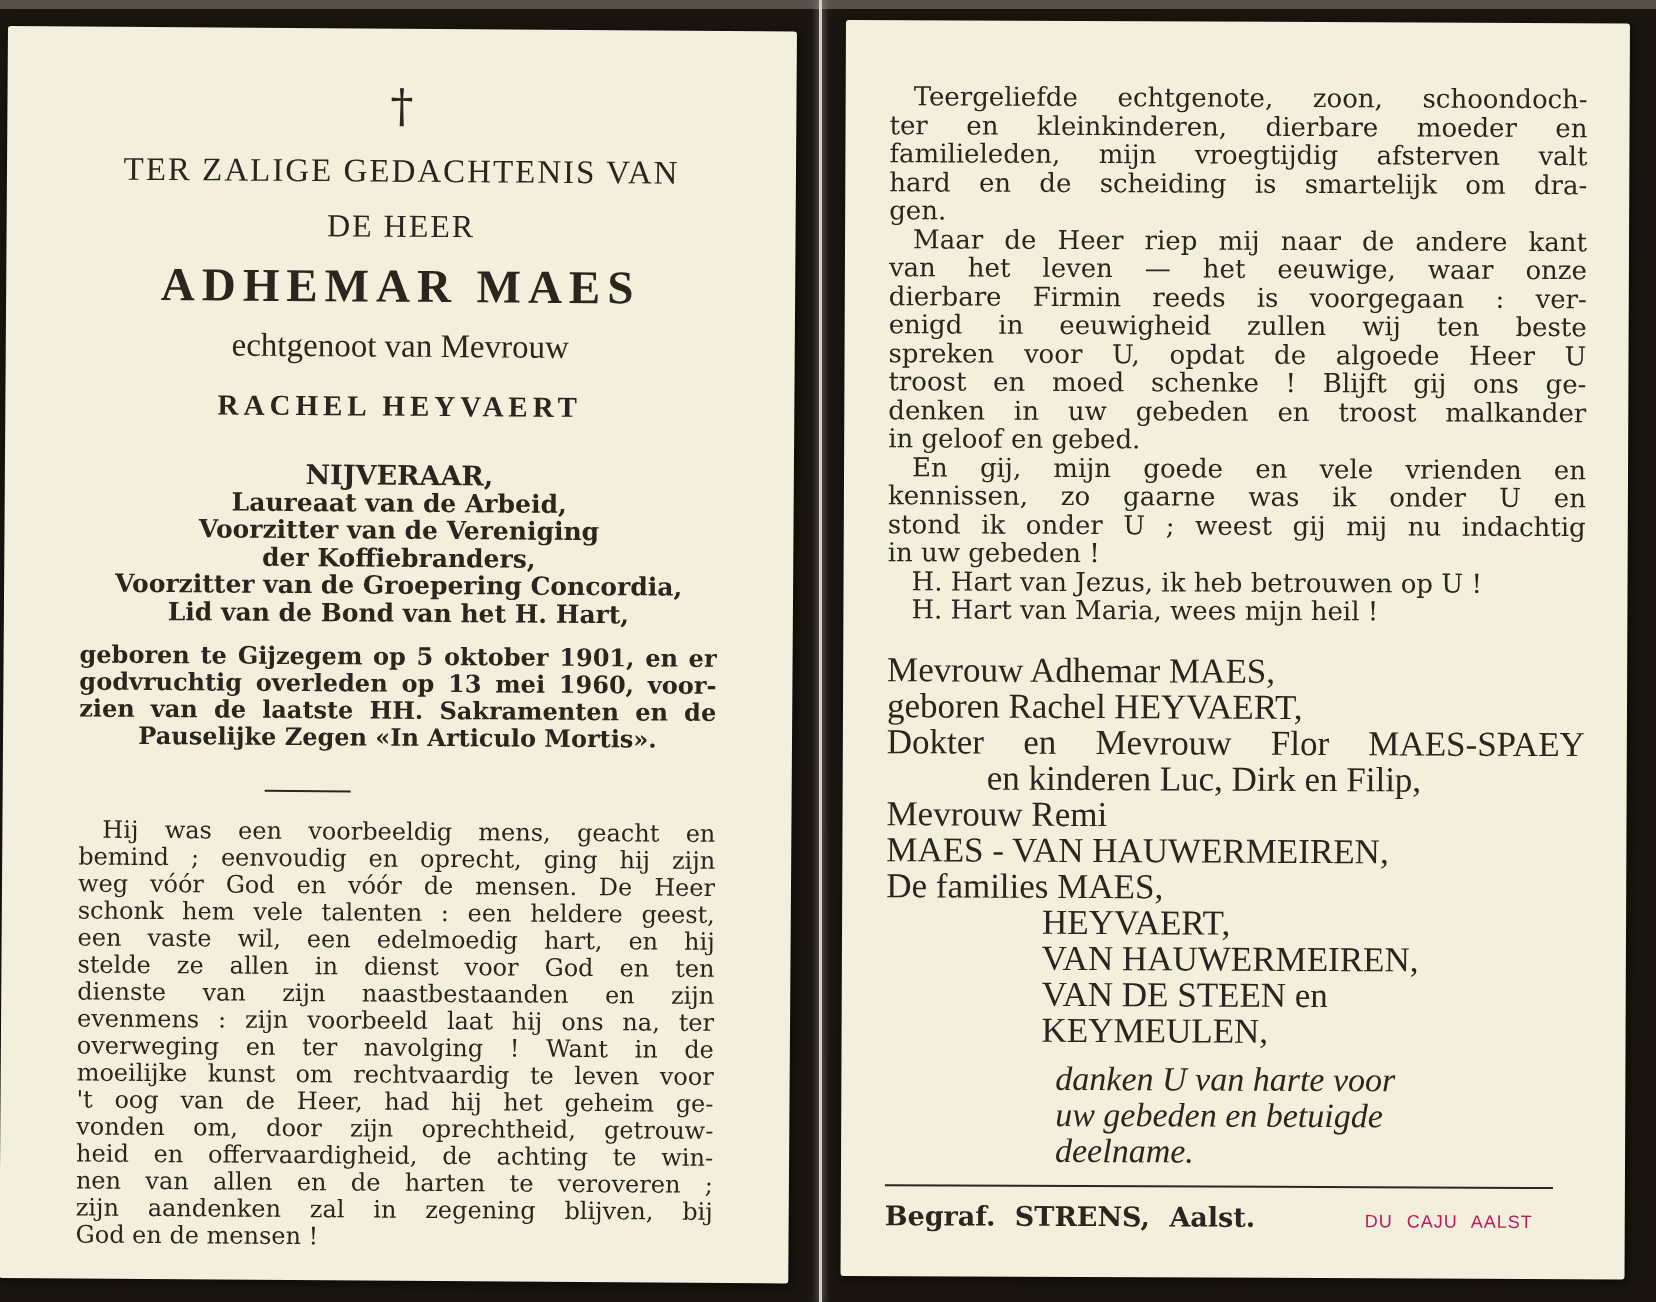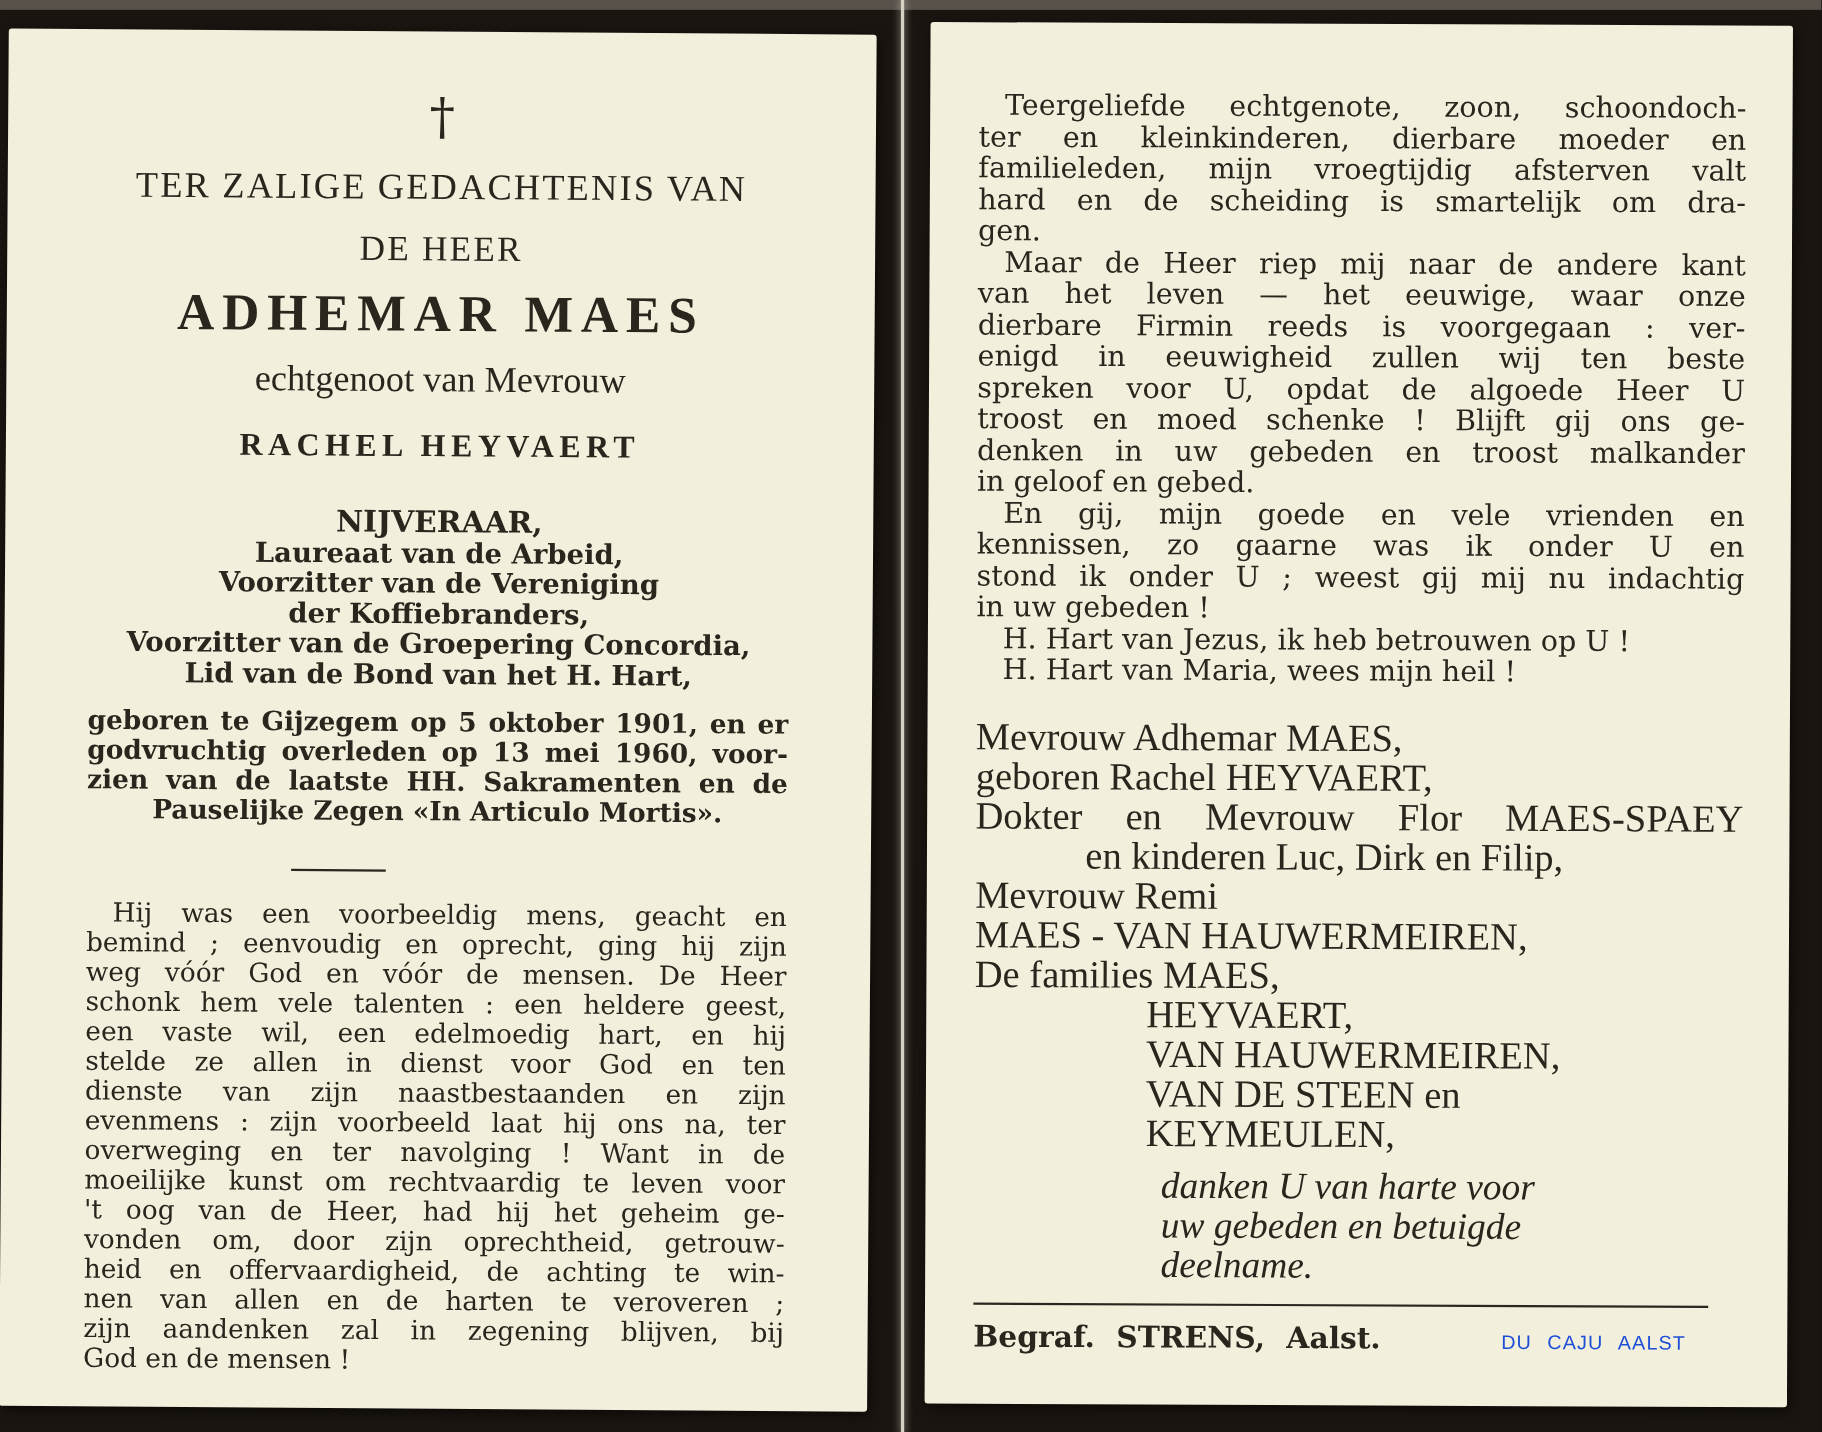--- a/index.html
+++ b/index.html
@@ -69,21 +69,21 @@
   
   .msg     { margin-top: 62px; font-size: 26px; line-height: 28.5px; }
   .family  { margin-top: 28px; font-family: "Liberation Serif", serif;
              font-size: 35px; line-height: 36px; }
   .thanks  { margin-top: 12px; margin-left: 170px; font-family: "Liberation Serif", serif;
              font-style: italic; font-size: 34px; line-height: 36px; }
   .footrule { border-top: 2px solid #2b261f; margin-top: 16px; width: calc(100% - 30px); }
   .footrow { display: flex; justify-content: space-between; align-items: baseline; margin-top: 14px; }
   .foot-left  { font-size: 27px; font-weight: bold; word-spacing: 10px; }
   .foot-right { font-family: "Liberation Sans", sans-serif; font-size: 18px;
-                letter-spacing: 1px; word-spacing: 8px; margin-right: 50px; color: #1d4ed8; }
+                letter-spacing: 1px; word-spacing: 8px; margin-right: 50px; color: #be185d; }
 
   
   .line  { min-height: 1em; }
   .j     { text-align: justify; -moz-text-align-last: justify; text-align-last: justify; }
   .c     { text-align: center; }
   .fi    { text-indent: 24px; }
   .ind-1 { margin-left: 100px; }
   .ind-2 { margin-left: 156px; }
 </style>
 </head>

